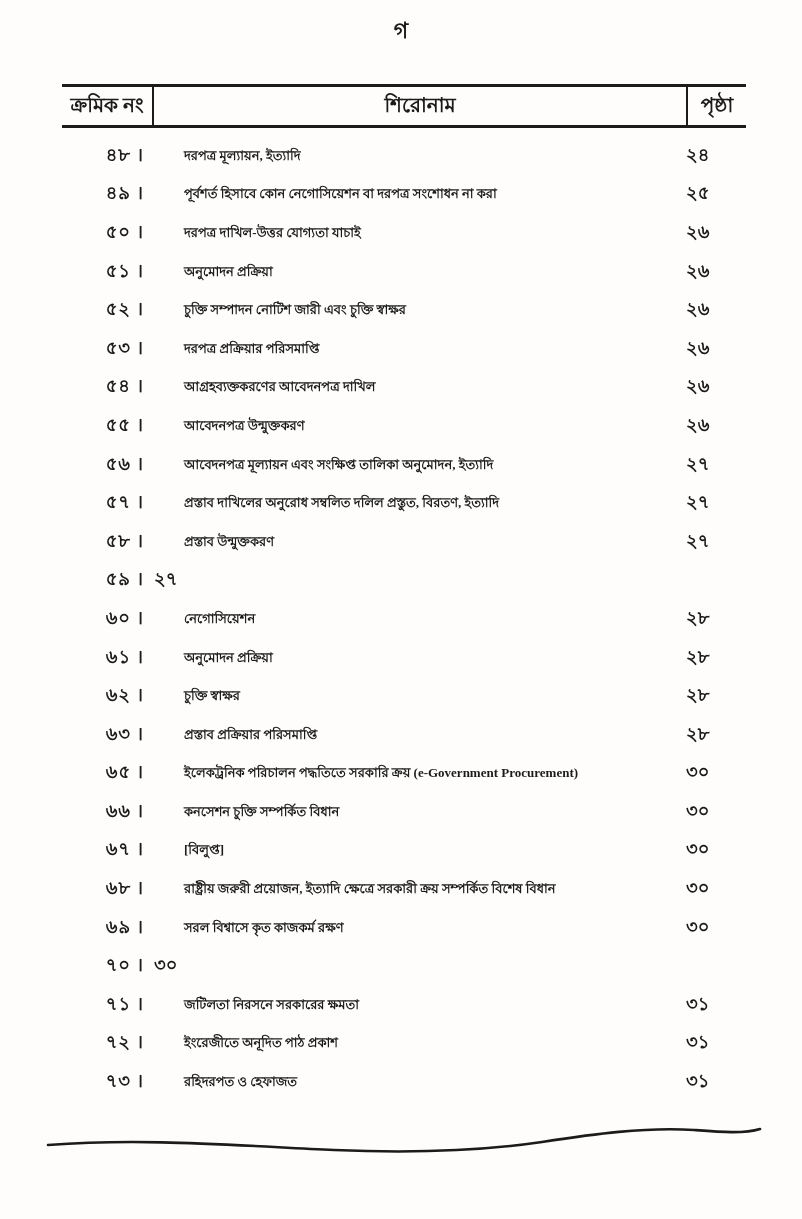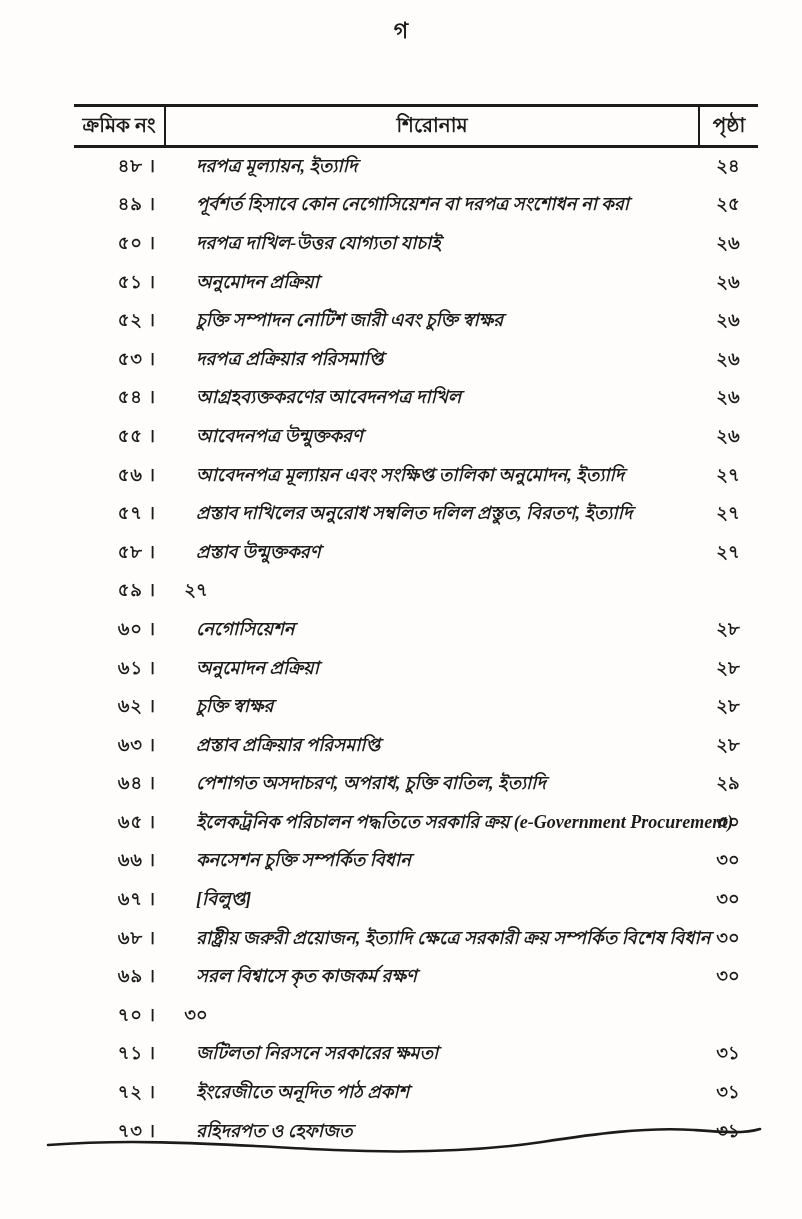--- a/index.html
+++ b/index.html
@@ -7,44 +7,44 @@
   html,body { background:#e8e8e8; }
   body { font-family:"Liberation Serif","DejaVu Serif",serif; }
   .page {
     position:relative; width:802px; height:1219px; margin:0 auto;
     background:var(--paper); color:var(--ink); overflow:hidden;
   }
   .page-marker {
     position:absolute; top:13px; left:0; width:100%;
     text-align:center; font-size:22px; font-weight:600;
   }
-  .toc-table { position:absolute; left:74px; top:84px; width:684px;margin-top:20px; }
+  .toc-table { position:absolute; left:62px; top:84px; width:684px; }
   .toc-header {
     display:flex; align-items:stretch; height:44px;
     border-top:3px solid var(--ink); border-bottom:3px solid var(--ink);
     font-size:20px; font-weight:600;
   }
   .th { display:flex; align-items:center; justify-content:center; }
   .th-serial { width:92px; border-right:2px solid var(--ink); }
   .th-title  { flex:1; border-right:2px solid var(--ink); }
   .th-page   { width:58px; }
-  .toc-body { }
+  .toc-body { padding-top:9px; }
   .row {
     display:flex; align-items:center; height:38.6px;
     font-weight:600;
   }
   .cell.serial {
     width:92px; font-size:18px; text-align:right; padding-right:10px;
     letter-spacing:1px;
   }
   .cell.title {
-    flex:1; min-width:0; font-size:18px; padding-left:30px;
-    white-space:nowrap; overflow:visible;font-style:italic;
-  }
-  .cell.pagenum { width:60px; font-size:18px; text-align:center; }
+    flex:1; min-width:0; font-size:13px; padding-left:30px;
+    white-space:nowrap; overflow:visible;
+  }
+  .cell.pagenum { width:60px; font-size:18px; text-align:left; }
   .wavy { position:absolute; left:42px; top:1116px; }
 </style>
 </head>
 <body>
 
 <div class="page">
 
   <div class="page-marker">গ</div>
 
   <div class="toc-table">
@@ -142,25 +142,20 @@
     <div class="cell title">চুক্তি স্বাক্ষর</div>
     <div class="cell pagenum">২৮</div>
   </div>
 
   <div class="row">
     <div class="cell serial">৬৩ ।</div>
     <div class="cell title">প্রস্তাব প্রক্রিয়ার পরিসমাপ্তি</div>
     <div class="cell pagenum">২৮</div>
   </div>
 
-  <div class="row">
-    <div class="cell serial">৬৪ ।</div>
-    <div class="cell title">পেশাগত অসদাচরণ, অপরাধ, চুক্তি বাতিল, ইত্যাদি</div>
-    <div class="cell pagenum">২৯</div>
-  </div>
 
   <div class="row">
     <div class="cell serial">৬৫ ।</div>
     <div class="cell title">ইলেকট্রনিক পরিচালন পদ্ধতিতে সরকারি ক্রয় (e-Government Procurement)</div>
     <div class="cell pagenum">৩০</div>
   </div>
 
   <div class="row">
     <div class="cell serial">৬৬ ।</div>
     <div class="cell title">কনসেশন চুক্তি সম্পর্কিত বিধান</div>

